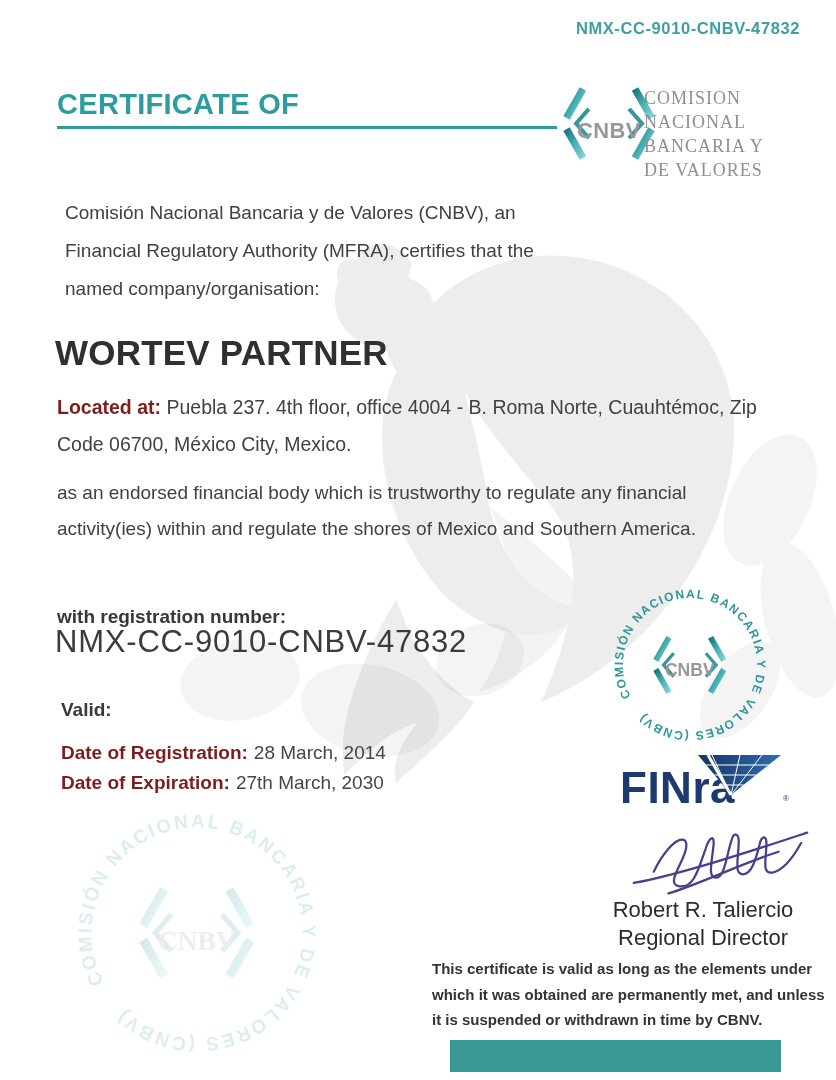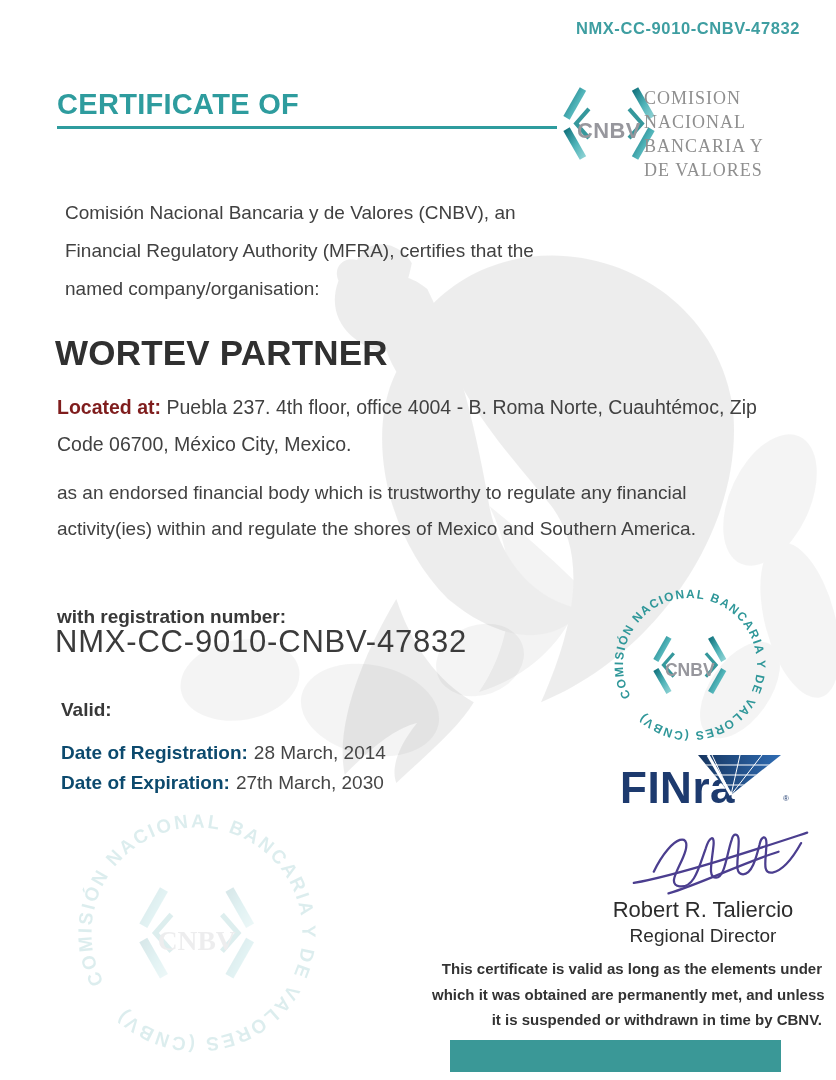--- a/index.html
+++ b/index.html
@@ -48,48 +48,48 @@
   
   .intro { left: 65px; top: 194px; font-size: 19px; line-height: 38px; color: #414141; }
   .company-name { left: 55px; top: 333px; font-size: 35px; font-weight: bold; color: #303030; letter-spacing: 0.2px; }
   .address { left: 57px; top: 389px; font-size: 19.5px; line-height: 37px; color: #414141; }
   .address b, .bold { font-weight: bold; color: #7f1d1d; }
   .statement { left: 57px; top: 475px; font-size: 19px; line-height: 36px; color: #414141; }
   .reg-label { left: 57px; top: 598px; font-size: 19px; font-weight: bold; color: #383838; margin-top: 8px; }
   .reg-number { left: 55px; top: 624px; font-size: 31px; color: #3b3b3b; letter-spacing: 0.8px; }
   .valid-label { left: 61px; top: 699px; font-size: 19px; font-weight: bold; color: #383838; }
   .date-line { left: 61px; font-size: 19px; color: #464646; }
-  .date-line .lbl { font-weight: bold; color: #0c4a6e; }
+  .date-line .lbl { font-weight: bold; color: #7f1d1d; }
   .date-line .val { margin-left: 6px; }
   .date-reg { top: 742px; }
   .date-exp { top: 772px; }
 
   
   .seal { left: 608px; top: 583px; }
 
   
   .finra { left: 620px; top: 754px; width: 180px; height: 52px; }
   .finra-word {
     position: absolute; left: 0; top: 9px;
     font-size: 44px; font-weight: bold; letter-spacing: 0.5px;
     color: #1D3A6E;
   }
   .finra-flag { position: absolute; left: 78px; top: 1px; }
   .finra-reg { position: absolute; left: 163px; top: 40px; font-size: 8px; color: #1D3A6E; }
 
   
   .sig-svg { left: 618px; top: 824px; }
   .sig-name { left: 588px; top: 897px; width: 230px; text-align: center; font-size: 22px; color: #2c2c2c; }
-  .sig-role { left: 588px; top: 925px; width: 230px; text-align: center; font-size: 19px; color: #2c2c2c; }
+  .sig-role { left: 588px; top: 925px; width: 230px; text-align: center; font-size: 22px; color: #2c2c2c; }
 
   
   .footer-note {
     left: 432px; top: 956px; width: 390px;
     font-size: 15px; font-weight: bold; line-height: 25.5px;
-    color: #333333; text-align: right;
+    color: #333333; text-align: left;
   }
   .bottom-bar { left: 450px; top: 1040px; width: 331px; height: 32px; background: #3A9897; }
 
   svg text { font-family: "Liberation Sans", sans-serif; }
   .serif-txt { font-family: "Liberation Serif", serif; }
 </style>
 </head>
 <body>
 
 <div class="page">

